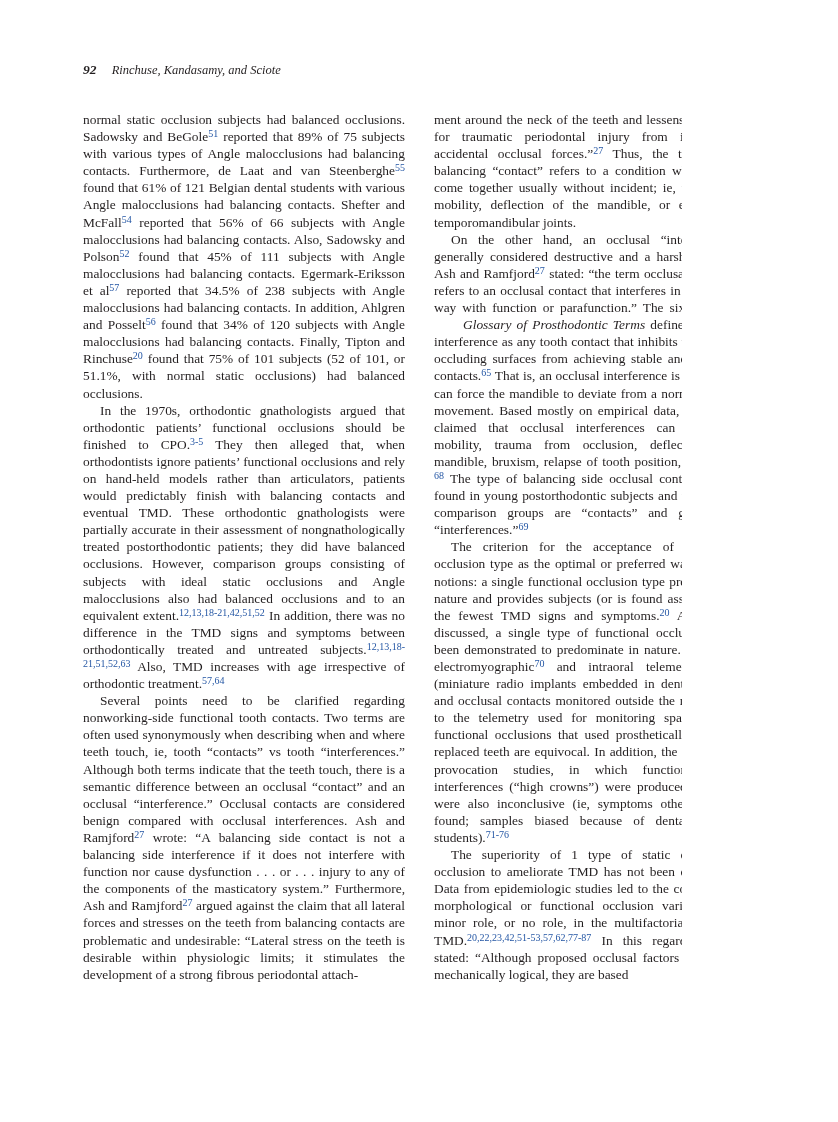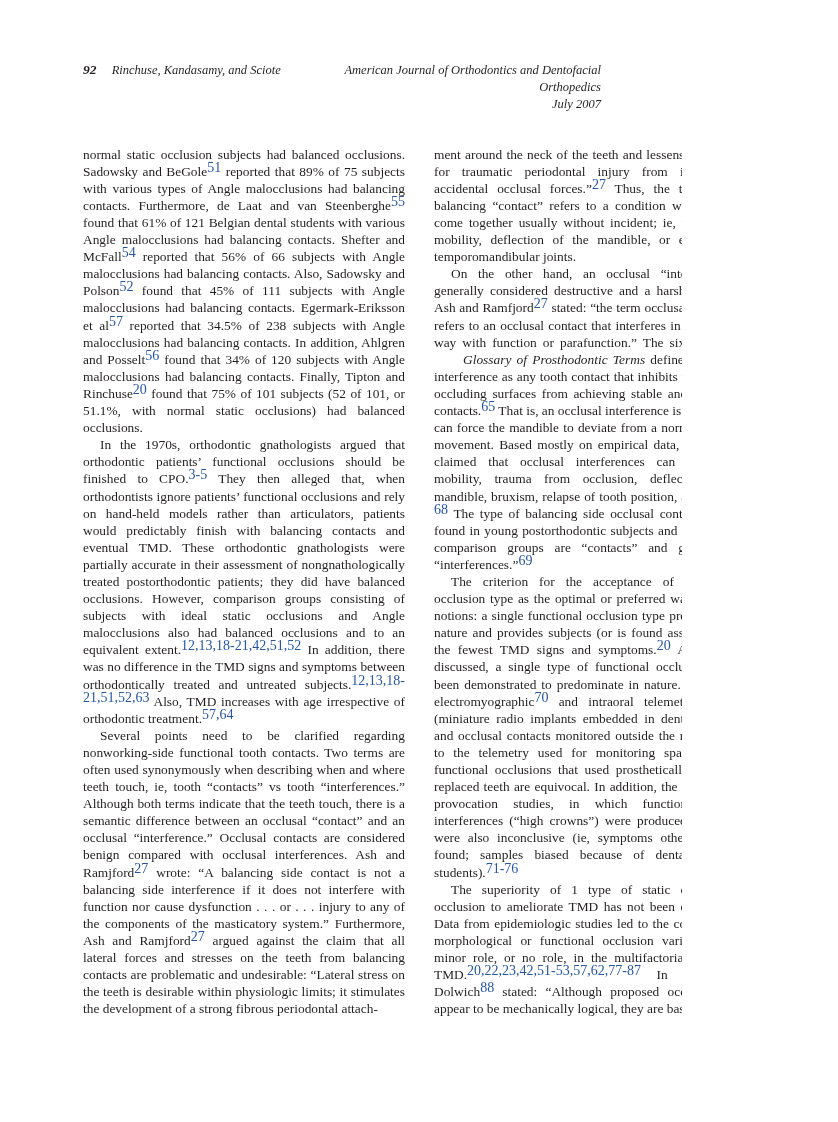--- a/index.html
+++ b/index.html
@@ -51,40 +51,36 @@
     width: 322px;
     flex: 0 0 auto;
     text-align: justify;
     font-size: 13.4px;
     line-height: 17.1px;
   }
   .para { margin: 0; }
   .para.indent { text-indent: 17px; }
   sup.cite {
     color: var(--cite);
-    font-size: 14px;
+    font-size: 10px;
     line-height: 0;
     position: relative;
     vertical-align: baseline;
     top: -4px;
   }
   em { font-style: italic; margin-left: 29px; }
 </style>
 </head>
 <body>
 
 <div class="page">
   <header class="page-header">
     <div class="header-left">
       <span class="page-number">92</span>
       <span class="running-authors">Rinchuse, Kandasamy, and Sciote</span>
-    </div>
-    <div class="header-right">
-      <div class="journal-name">American Journal of Orthodontics and Dentofacial Orthopedics</div>
-      <div class="issue-date">July 2007</div>
     </div>
   </header>
 
   <main class="columns">
     <div class="column" id="col-left">
         <p class="para">normal static occlusion subjects had balanced occlusions. Sadowsky and BeGole<sup class="cite">51</sup> reported that 89% of 75 subjects with various types of Angle malocclusions had balancing contacts. Furthermore, de Laat and van Steenberghe<sup class="cite">55</sup> found that 61% of 121 Belgian dental students with various Angle malocclusions had balancing contacts. Shefter and McFall<sup class="cite">54</sup> reported that 56% of 66 subjects with Angle malocclusions had balancing contacts. Also, Sadowsky and Polson<sup class="cite">52</sup> found that 45% of 111 subjects with Angle malocclusions had balancing contacts. Egermark-Eriksson et al<sup class="cite">57</sup> reported that 34.5% of 238 subjects with Angle malocclusions had balancing contacts. In addition, Ahlgren and Posselt<sup class="cite">56</sup> found that 34% of 120 subjects with Angle malocclusions had balancing contacts. Finally, Tipton and Rinchuse<sup class="cite">20</sup> found that 75% of 101 subjects (52 of 101, or 51.1%, with normal static occlusions) had balanced occlusions.</p>
         <p class="para indent">In the 1970s, orthodontic gnathologists argued that orthodontic patients’ functional occlusions should be finished to CPO.<sup class="cite">3-5</sup> They then alleged that, when orthodontists ignore patients’ functional occlusions and rely on hand-held models rather than articulators, patients would predictably finish with balancing contacts and eventual TMD. These orthodontic gnathologists were partially accurate in their assessment of nongnathologically treated postorthodontic patients; they did have balanced occlusions. However, comparison groups consisting of subjects with ideal static occlusions and Angle malocclusions also had balanced occlusions and to an equivalent extent.<sup class="cite">12,13,18-21,42,51,52</sup> In addition, there was no difference in the TMD signs and symptoms between orthodontically treated and untreated subjects.<sup class="cite">12,13,18-21,51,52,63</sup> Also, TMD increases with age irrespective of orthodontic treatment.<sup class="cite">57,64</sup></p>
         <p class="para indent">Several points need to be clarified regarding nonworking-side functional tooth contacts. Two terms are often used synonymously when describing when and where teeth touch, ie, tooth “contacts” vs tooth “interferences.” Although both terms indicate that the teeth touch, there is a semantic difference between an occlusal “contact” and an occlusal “interference.” Occlusal contacts are considered benign compared with occlusal interferences. Ash and Ramjford<sup class="cite">27</sup> wrote: “A balancing side contact is not a balancing side interference if it does not interfere with function nor cause dysfunction . . . or . . . injury to any of the components of the masticatory system.” Furthermore, Ash and Ramjford<sup class="cite">27</sup> argued against the claim that all lateral forces and stresses on the teeth from balancing contacts are problematic and undesirable: “Lateral stress on the teeth is desirable within physiologic limits; it stimulates the development of a strong fibrous periodontal attach-</p>
       </div>
     <div class="column" id="col-right">

